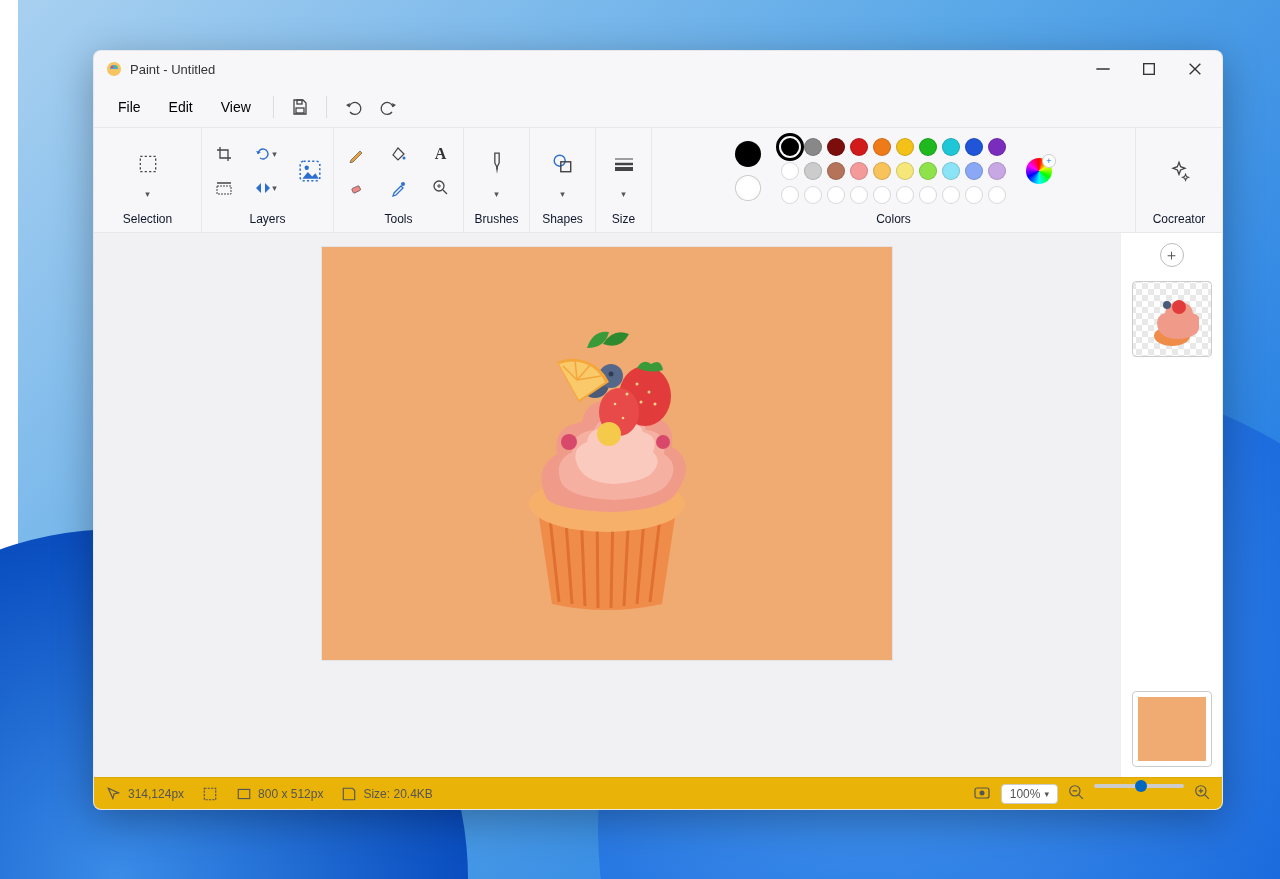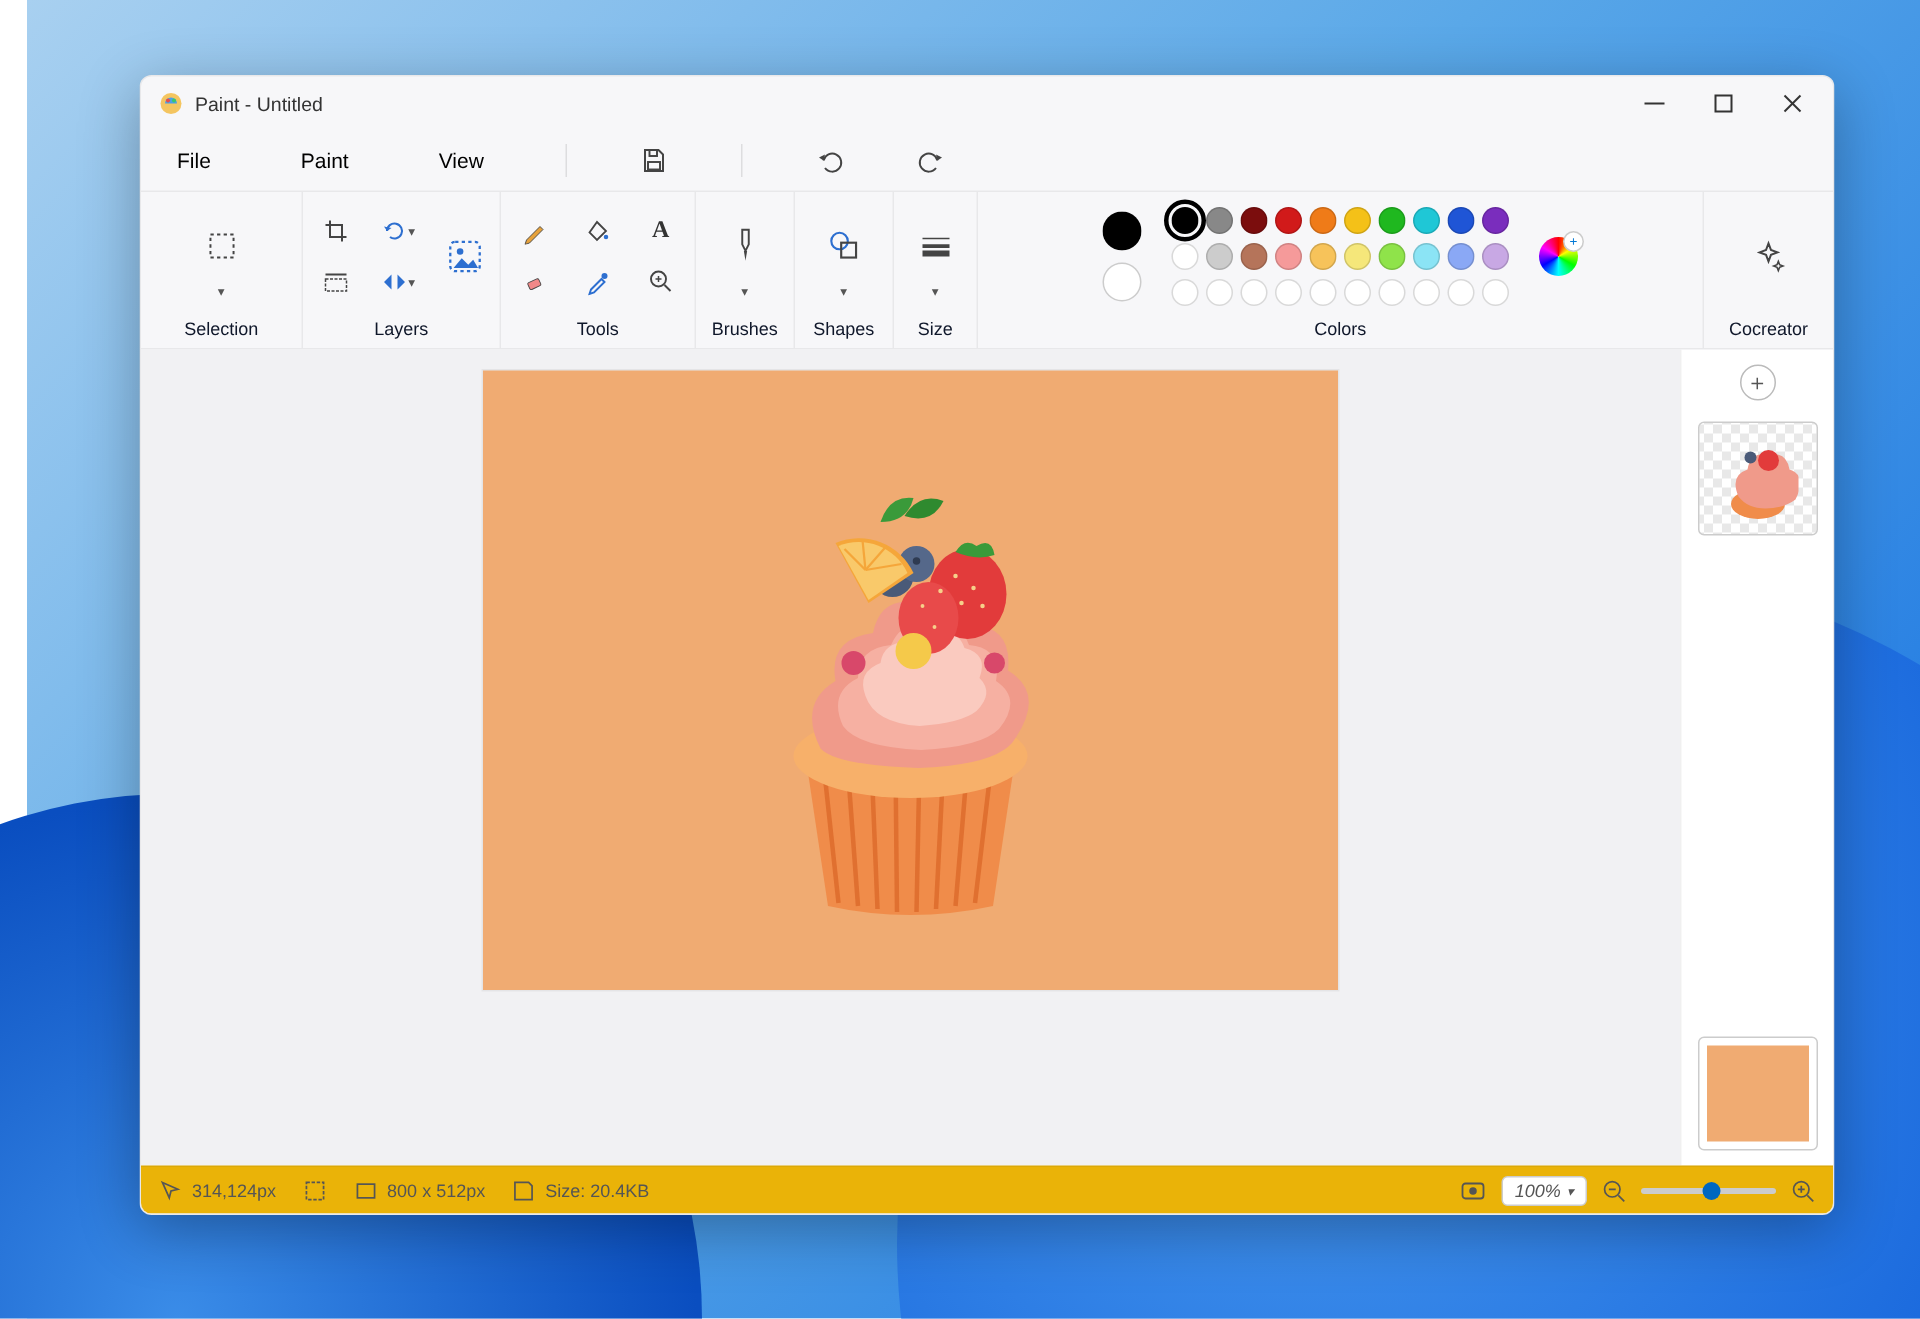--- a/index.html
+++ b/index.html
@@ -65,21 +65,20 @@
 .titlebar .app-icon { width:16px;height:16px;margin-right:8px; display:flex;align-items:center;justify-content:center;}
 .titlebar .title { flex: 0 0 auto; }
 .titlebar .spacer { flex: 1; }
 .titlebar .win-btn { width: 46px; height: 36px; display: flex; align-items: center; justify-content: center; color: #333; }
 .menubar {
   height: 40px;
   display: flex;
   align-items: center;
   padding: 0 10px;
   font-size: 14px;
-  gap: 32px;
 }
 .menubar .menu-item { padding: 6px 14px; border-radius: 4px; }
 .menubar .sep { width: 1px; height: 22px; background: rgba(0,0,0,0.1); margin: 0 8px; }
 .menubar .icon-btn { width: 36px; height: 32px; display: flex; align-items: center; justify-content: center; border-radius: 4px; }
 .menubar .right { margin-left: auto; display: flex; align-items: center; gap: 6px; }
 .watermark { color: #3b82f6; font-size: 13px; opacity: 0.9; margin-right: 6px;}
 .avatar { width: 22px; height: 22px; border-radius: 50%; background: linear-gradient(135deg,#f4a36b,#e17a4a); }
 .ribbon {
   display: flex;
   align-items: stretch;
@@ -114,21 +113,21 @@
 .canvas-wrap { flex: 1; display: flex; align-items: flex-start; justify-content: center; padding: 14px 8px;}
 .canvas { width: 570px; height: 413px; background: #f0ab72; box-shadow: 0 0 0 1px rgba(0,0,0,0.05); display:flex;align-items:center;justify-content:center;}
 .sidebar { width: 102px; background: #fff; border-left: 1px solid rgba(0,0,0,0.06); display:flex;flex-direction:column;align-items:center;padding:10px 8px;gap:10px;}
 .sidebar .add-layer { width:24px;height:24px;border-radius:50%;border:1px solid #bbb;display:flex;align-items:center;justify-content:center;font-size:15px;color:#555;align-self:center;margin-bottom:4px;}
 .sidebar .thumb { width:80px;height:76px;border:1px solid #ccc;border-radius:4px;display:flex;align-items:center;justify-content:center;overflow:hidden;}
 .sidebar .thumb.checker { background: repeating-conic-gradient(#e8e8e8 0% 25%, #fff 0% 50%) 50% / 12px 12px;}
 .sidebar .thumb.bg { margin-top:auto;border:1px solid #ccc;padding:5px;}
 .sidebar .thumb.bg .fill { width:100%;height:100%;background:#f0ab72;}
 .statusbar { height: 32px; border-top: 1px solid rgba(0,0,0,0.06); display: flex; align-items: center; padding: 0 12px; font-size: 12px; color: #555; gap: 18px; background:#eab308;}
 .statusbar .stat { display:flex;align-items:center;gap:6px;}
-.statusbar .right-stat { margin-left:auto;display:flex;align-items:center;gap:10px;font-style:italic;}
+.statusbar .right-stat { margin-left:auto;display:flex;align-items:flex-start;gap:10px;}
 .zoom-select{border:1px solid #ccc;border-radius:4px;padding:2px 8px;background:#fff;font-size:12px;display:flex;align-items:center;gap:4px;}
 .slider{width:90px;height:4px;background:#ccc;border-radius:2px;position:relative;}
 .slider .dot{width:12px;height:12px;border-radius:50%;background:#0067c0;position:absolute;top:-4px;left:45%;}
 svg{display:block;}
 .icon-sm{width:16px;height:16px;}
 .icon-md{width:18px;height:18px;}
 .cupcake-svg{width:260px;height:340px;}
 </style>
 </head>
 <body>
@@ -160,21 +159,21 @@
       <div class="win-btn">
           <svg class="icon-sm" viewBox="0 0 12 12">
             <line x1="2" y1="2" x2="10" y2="10" stroke="#333" stroke-width="1"></line>
             <line x1="10" y1="2" x2="2" y2="10" stroke="#333" stroke-width="1"></line>
           </svg>
         </div>
     </div>
 
     <div class="menubar">
       <div class="menu-item">File</div>
-      <div class="menu-item">Paint</div>
+      <div class="menu-item">Edit</div>
       <div class="menu-item">View</div>
       <div class="sep"></div>
       <div class="icon-btn">
           <svg class="icon-md" viewBox="0 0 18 18">
             <path d="M3 2h9l3 3v11H3z" fill="none" stroke="#444" stroke-width="1.3"></path>
             <rect x="5" y="10" width="8" height="5" fill="none" stroke="#444" stroke-width="1.3"></rect>
             <rect x="6" y="2" width="5" height="4" fill="none" stroke="#444" stroke-width="1.3"></rect>
           </svg>
         </div>
       <div class="sep"></div>

